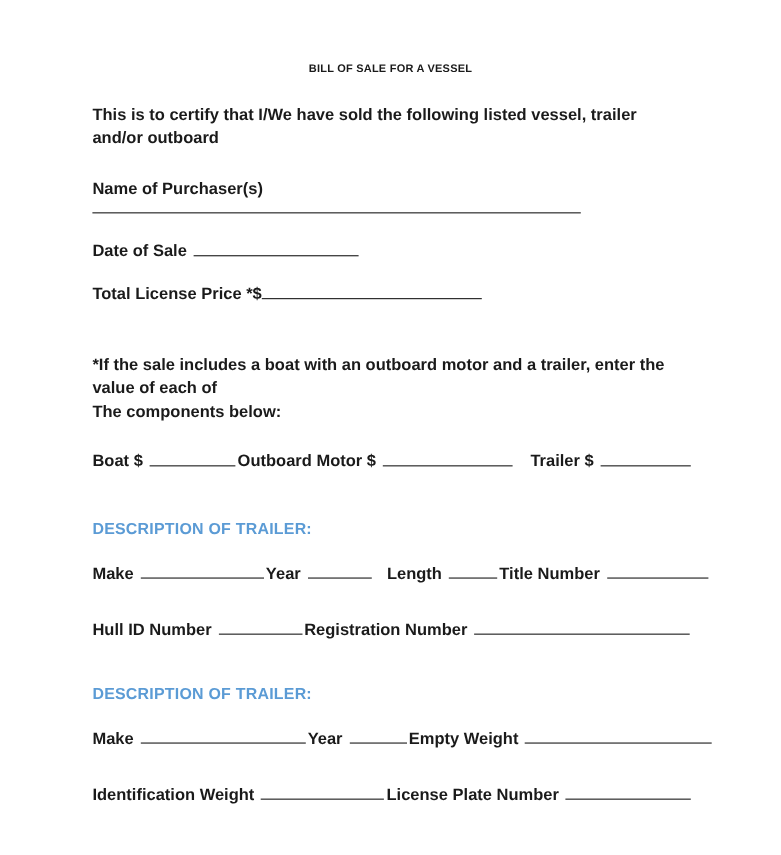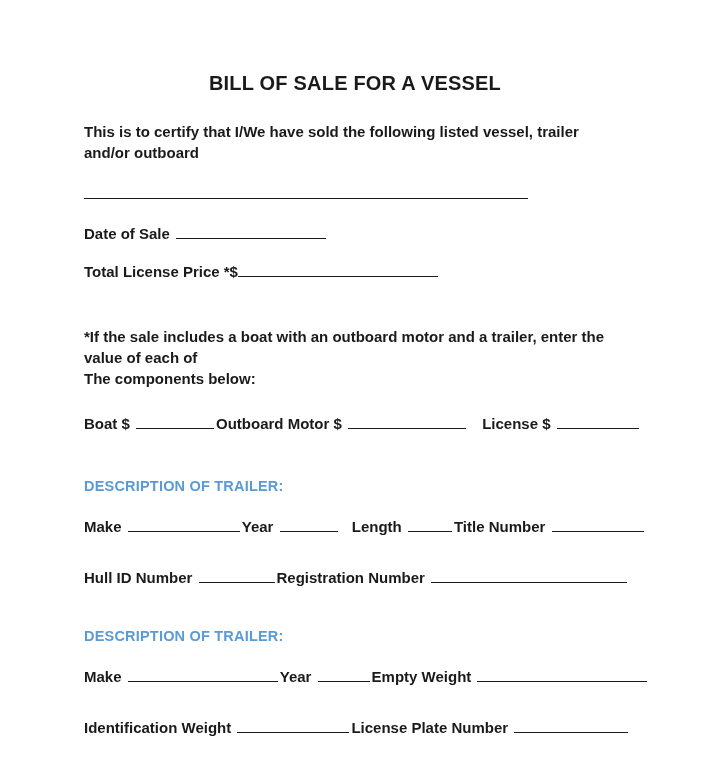--- a/index.html
+++ b/index.html
@@ -16,25 +16,25 @@
   }
   .page {
     position: relative;
     width: 710px;
     height: 777px;
     background: #ffffff;
     box-sizing: border-box;
   }
   .doc-title {
     text-align: center;
-    font-size: 20px;
+    font-size: 10px;
     font-weight: bold;
     letter-spacing: 0.2px;
     color: #1a1a1a;
-    margin: 16px;
+    margin: 1px;
     padding-top: 56px;
   }
   .body-area {
     padding: 0 84px 0 84px;
     margin-top: 26px;
   }
   .para {
     font-size: 15px;
     line-height: 1.42;
     font-weight: bold;
@@ -85,20 +85,21 @@
 <div class="page">
 
   <div class="doc-title">BILL OF SALE FOR A VESSEL</div>
 
   <div class="body-area">
 
     <div class="para">This is to certify that I/We have sold the following listed vessel, trailer and/or outboard</div>
 
     <div class="gap-md"></div>
 
+    <div class="line-row">Name of Purchaser(s)</div>
     <div class="full-rule"></div>
 
     <div class="gap-md"></div>
 
     <div class="line-row">
       <span>Date of Sale</span>
       <span class="rule" style="width:150px"></span>
     </div>
 
     <div class="gap-sm"></div>
@@ -111,21 +112,21 @@
 
     <div class="para">*If the sale includes a boat with an outboard motor and a trailer, enter the value of each of</div>
     <div class="para">The components below:</div>
 
     <div class="gap-md"></div>
 
     <div class="line-row">
       <span>Boat $</span>
       <span class="rule" style="width:78px"></span><span>Outboard Motor $</span>
       <span class="rule" style="width:118px"></span>
-      <span style="display:inline-block;width:10px"></span><span>License $</span>
+      <span style="display:inline-block;width:10px"></span><span>Trailer $</span>
       <span class="rule" style="width:82px"></span>
     </div>
 
     <div class="gap-xl"></div>
 
     <div class="section-head">DESCRIPTION OF TRAILER:</div>
 
     <div class="gap-md"></div>
 
     <div class="sub-line">

